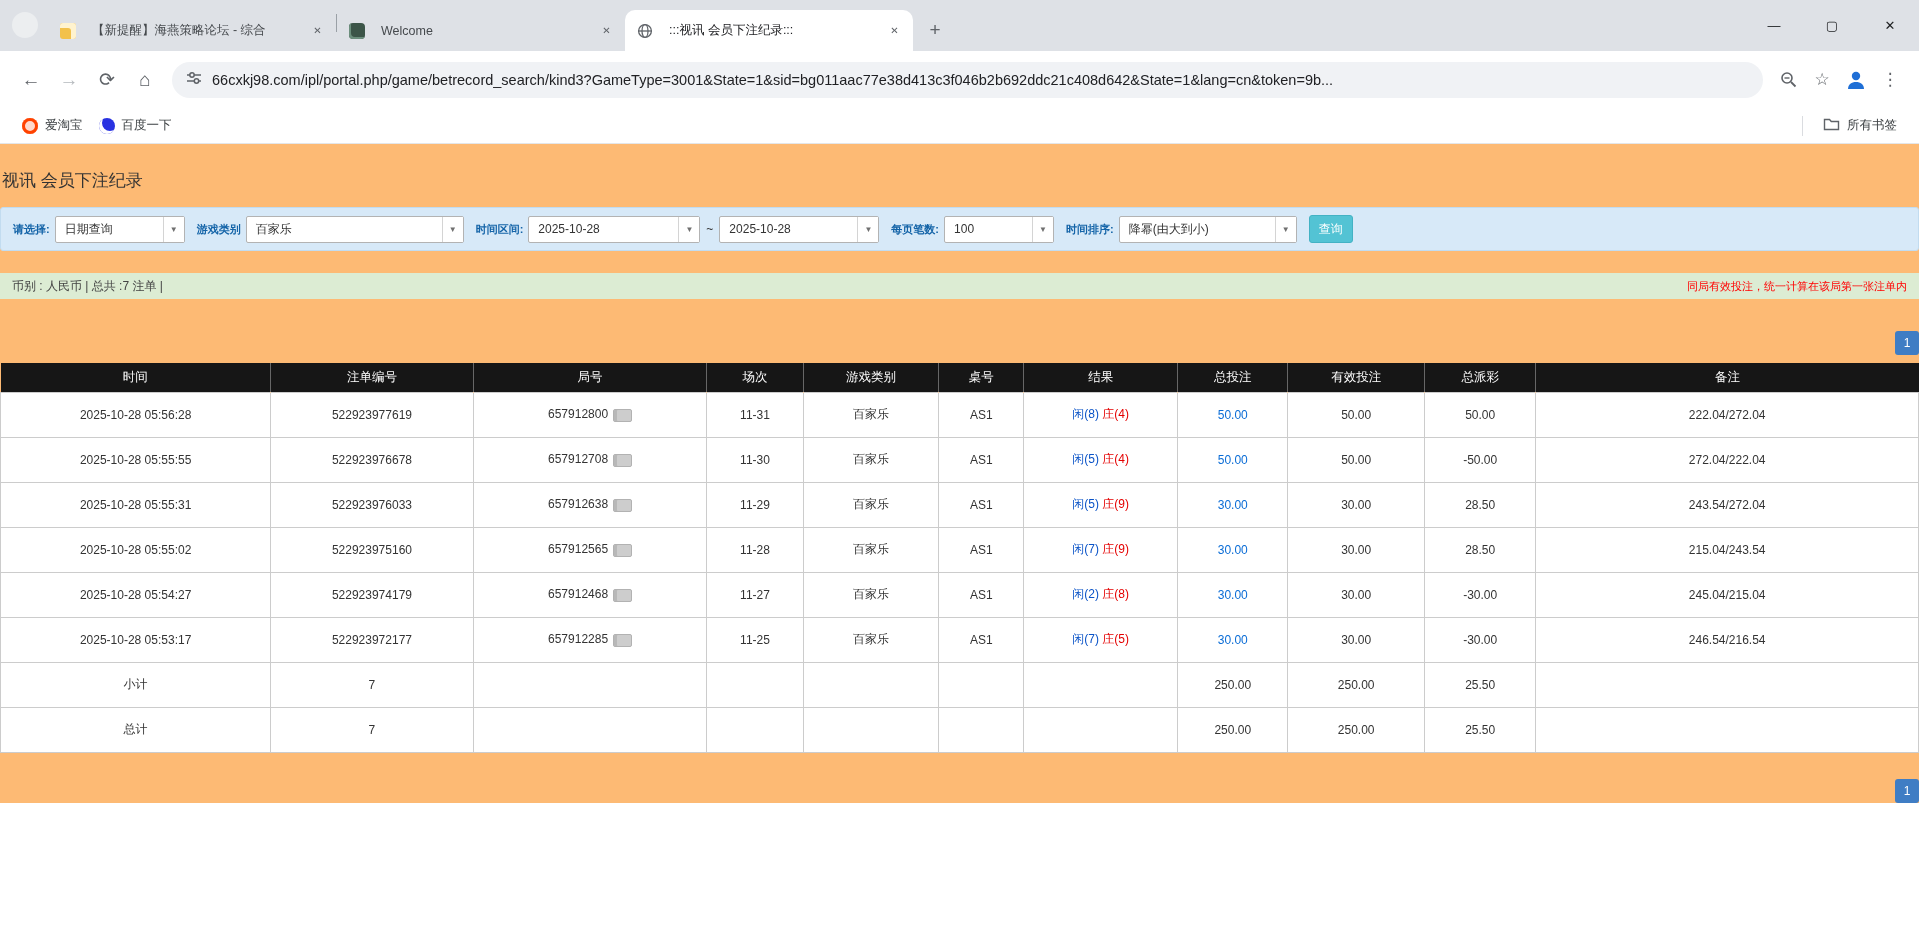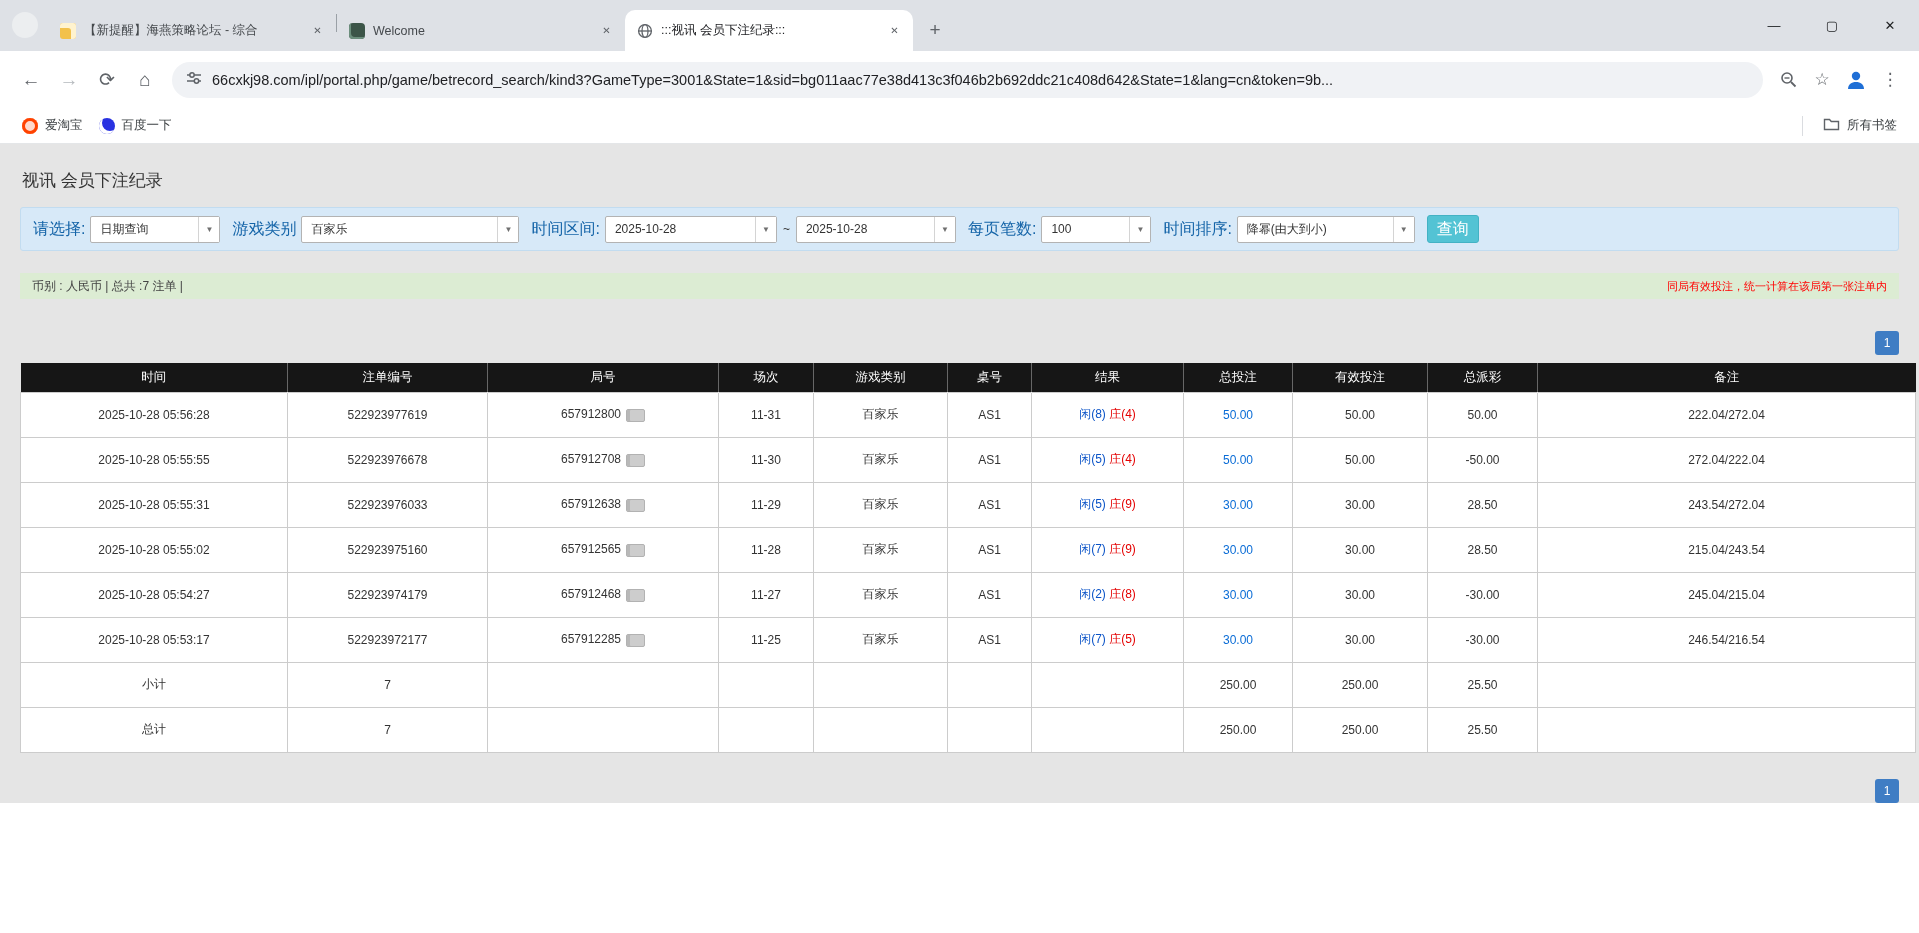--- a/index.html
+++ b/index.html
@@ -2,21 +2,21 @@
 <html><head>
 <meta charset="utf-8">
 <style>
   * { margin:0; padding:0; box-sizing:border-box; }
   html,body { width:1919px; height:933px; }
   body { background:#fff; font-family:"Liberation Sans","DejaVu Sans",sans-serif; overflow:hidden; }
 
   
   .tabstrip { height:51px; background:#dee1e6; display:flex; align-items:flex-end; position:relative; padding-left:48px; }
   .tab-search { position:absolute; left:12px; top:12px; width:26px; height:26px; border-radius:50%; background:#eceef0; }
-  .tab { width:288px; height:41px; display:flex; align-items:center; padding:0 10px 0 12px; border-radius:10px 10px 0 0; color:#45494d; font-size:12.5px; }
+  .tab { width:288px; height:41px; display:flex; align-items:center; padding:0 10px 0 12px; border-radius:10px 10px 0 0; color:#45494d; font-size:12.5px;gap:8px; }
   .tab.active { background:#fff; color:#202124; }
   .tab-title { flex:1; white-space:nowrap; overflow:hidden; text-overflow:ellipsis; }
   .tab-close { width:17px; height:17px; font-size:10px; line-height:17px; text-align:center; border-radius:50%; color:#5f6368; margin-left:6px; flex:none; }
   .tab-divider { width:1px; height:18px; background:#9aa0a6; align-self:center; margin-bottom:6px; }
   .favicon { width:16px; height:16px; margin-right:8px; flex:none; border-radius:3px; }
   .fav-forum { background:#f2c14b; box-shadow:inset -5px 5px 0 #fff3cf; }
   .fav-welcome { background:#3c5548; border-radius:4px; box-shadow:inset 2px -2px 0 #6c8f7d; }
   .newtab { width:28px; height:28px; margin:0 0 7px 8px; font-size:19px; color:#5f6368; display:flex; align-items:center; justify-content:center; border-radius:50%; }
   .win-controls { position:absolute; right:0; top:0; height:100%; display:flex; }
   .win-controls span { width:58px; height:100%; display:flex; align-items:center; justify-content:center; font-size:13px; color:#1b1d1f; }
@@ -32,31 +32,31 @@
 
   .bookmarks { height:36px; background:#fff; border-bottom:1px solid #e4e6e8; display:flex; align-items:center; padding:0 14px; }
   .bm { display:flex; align-items:center; gap:7px; font-size:12.5px; color:#3c4043; padding:3px 8px; border-radius:6px; }
   .bm-icon { width:16px; height:16px; border-radius:3px; flex:none; }
   .ic-taobao { background:#ff4200; box-shadow:inset 0 0 0 3px #ff4200, inset 0 0 0 8px #ffd9cc; border-radius:8px; }
   .ic-baidu { background:#2932e1; border-radius:50%; box-shadow:inset 3px -3px 0 #fff; }
   .bm-right { margin-left:auto; display:flex; align-items:center; gap:4px; }
   .bm-sep { width:1px; height:20px; background:#dadce0; margin-right:8px; }
 
   
-  .page { padding:0 20px; background:#e5e5e5; }
+  .page { padding:0 0; background:#fdba74; }
   .page-title { font-size:17px; color:#333; font-weight:normal; padding:25px 2px 15px; }
 
   .filterbar { background:#d7e9f8; border:1px solid #c2dcf0; border-radius:3px; height:44px; display:flex; align-items:center; padding:0 12px; }
-  .flabel { color:#1464a8; font-size:16px; font-weight:normal; margin:0 5px 0 12px; white-space:nowrap; }
+  .flabel { color:#1464a8; font-size:11px; font-weight:bold; margin:0 5px 0 12px; white-space:nowrap; }
   .flabel.first { margin-left:0; }
   .combo { display:inline-flex; height:27px; background:#fff; border:1px solid #b3b3b3; border-radius:2px; align-items:stretch; flex:none; }
   .combo-text { flex:1; display:flex; align-items:center; padding:0 9px; font-size:12px; color:#333; white-space:nowrap; overflow:hidden; }
   .combo-btn { width:21px; border-left:1px solid #d4d4d4; display:flex; align-items:center; justify-content:center; font-size:8px; color:#707070; background:#fff; }
   .tilde { font-size:12px; color:#333; margin:0 6px; }
-  .btn-query { height:28px; padding:0 9px; background:#53c3d4; border:1px solid #43b2c4; border-radius:3px; color:#fff; font-size:16px; display:flex; align-items:center; margin-left:12px; white-space:nowrap; }
+  .btn-query { height:28px; padding:0 9px; background:#53c3d4; border:1px solid #43b2c4; border-radius:3px; color:#fff; font-size:12px; display:flex; align-items:center; margin-left:12px; white-space:nowrap; }
 
   .infobar { margin-top:22px; background:#dcecd3; height:26px; display:flex; align-items:center; justify-content:space-between; padding:0 12px; }
   .info-left { font-size:12px; color:#444; }
   .info-right { font-size:11px; color:#ff0000;margin-left:47px; }
 
   .pager { display:flex; justify-content:flex-end; margin:32px 0 8px; }
   .pager.bottom { margin:26px 0 0; }
   .page-btn { min-width:24px; height:24px; padding:0 4px; background:#3f7dc4; border-radius:3px; color:#fff; font-size:12px; display:flex; align-items:center; justify-content:center; }
 
   table.bets { width:100%; border-collapse:collapse; table-layout:fixed; }

